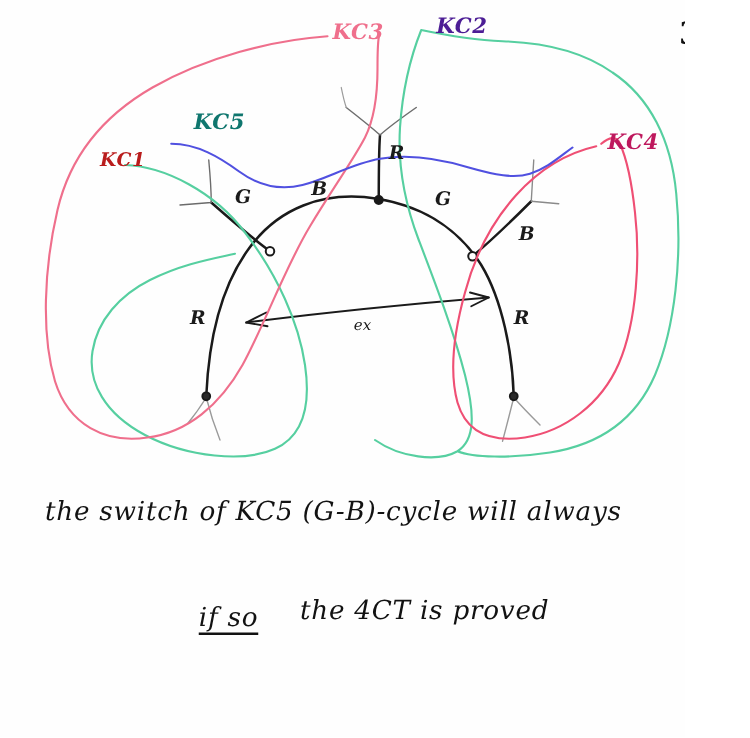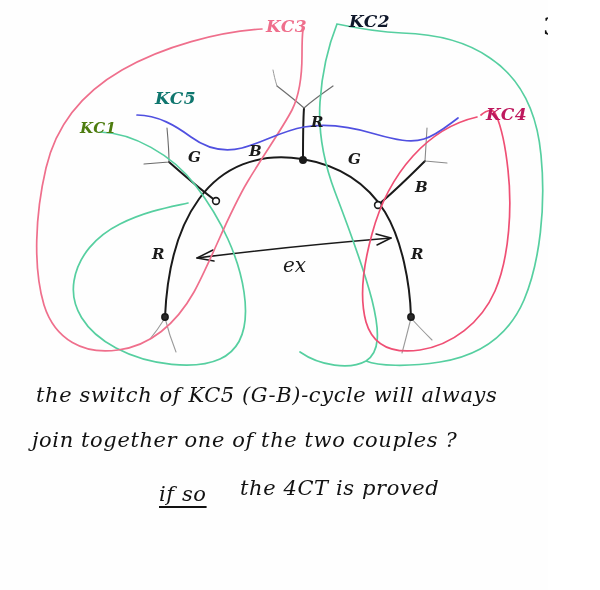--- a/index.html
+++ b/index.html
@@ -33,21 +33,21 @@
     font-size: 17px;
     font-weight: 700;
     letter-spacing: 0.5px;
   }
   .lbl-edge {
     font-size: 15px;
     color: #1a1a1a;
     font-weight: 600;
   }
   .lbl-ex {
-    font-size: 20px;
+    font-size: 12px;
     color: #1a1a1a;
   }
   .lbl-page {
     font-size: 25px;
     color: #111111;
     font-style: normal;
   }
   .note {
     position: absolute;
     font-family: "DejaVu Serif", serif;
@@ -152,25 +152,25 @@
              C 206,148 222,153 242,148
              C 262,143 281,131 304,127
              C 327,123 352,127 375,134
              C 396,140 411,143 424,139
              C 437,135 447,126 458,118"></path>
 
   </svg>
 
   <div class="hand lbl-kc" style="left:266px; top:16px; color:#ef6f8c;">KC3</div>
 
-  <div class="hand lbl-kc" style="left:349px; top:11px; color:#0f172a;">KC2</div>
+  <div class="hand lbl-kc" style="left:349px; top:11px; color:#4c1d95;">KC2</div>
 
   <div class="hand lbl-kc" style="left:155px; top:88px; color:#0f766e;">KC5</div>
 
-  <div class="hand lbl-kc" style="left:80px; top:119px; color:#4d7c0f; font-size:15px;">KC1</div>
+  <div class="hand lbl-kc" style="left:80px; top:119px; color:#b91c1c; font-size:15px;">KC1</div>
 
   <div class="hand lbl-kc" style="left:486px; top:104px; color:#be185d;">KC4</div>
 
   <div class="hand lbl-edge" style="left:188px; top:148px;">G</div>
 
   <div class="hand lbl-edge" style="left:249px; top:142px;">B</div>
 
   <div class="hand lbl-edge" style="left:311px; top:113px;">R</div>
 
   <div class="hand lbl-edge" style="left:348px; top:150px;">G</div>
@@ -178,23 +178,22 @@
   <div class="hand lbl-edge" style="left:415px; top:178px;">B</div>
 
   <div class="hand lbl-edge" style="left:152px; top:245px;">R</div>
 
   <div class="hand lbl-edge" style="left:411px; top:245px;">R</div>
 
   <div class="hand lbl-ex" style="left:283px; top:253px;">ex</div>
 
   <div class="hand lbl-page" style="left:543px; top:12px;">3/</div>
 
-  <div class="note" style="left:36px; top:383px;">the switch of KC5 (G-B)-cycle  will always</div>
-
-  <div class="note" style="left:32px; top:428px;">join together one of the two couples ?</div>
+  <div class="note" style="left:36px; top:397px;">the switch of KC5 (G-B)-cycle  will always</div>
+
 
 
   <div class="note" style="left:159px; top:482px;">
     <span class="u">if so</span>
   </div>
 
   <div class="note" style="left:240px; top:476px;">the 4CT is proved</div>
 
 
 </div>

